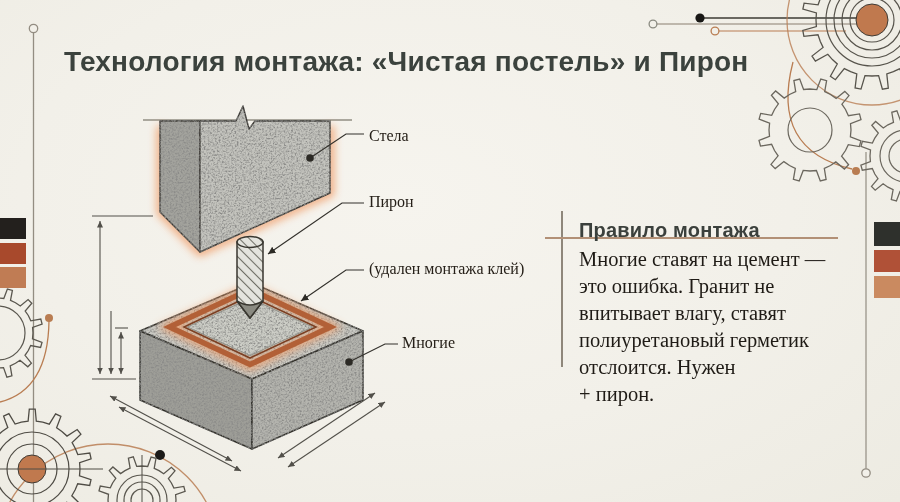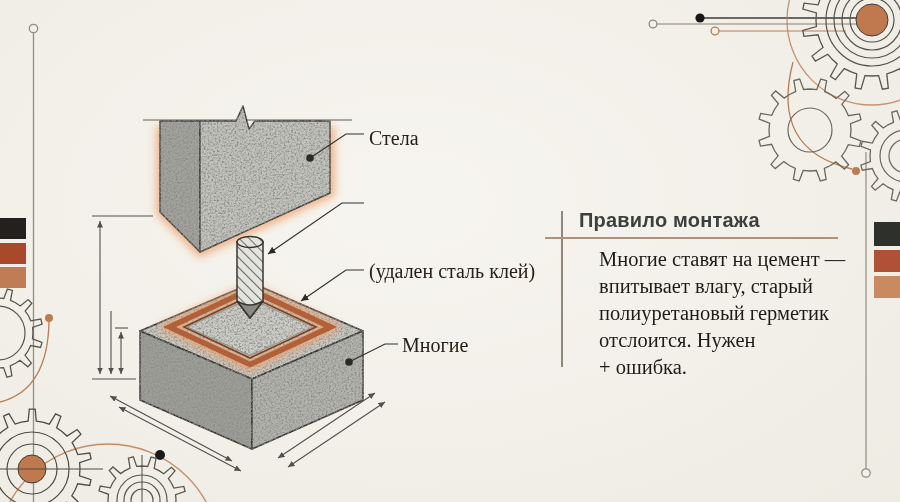--- a/index.html
+++ b/index.html
@@ -8,35 +8,35 @@
     background:radial-gradient(ellipse at 45% 40%, #f6f4ee 0%, #f2f0e9 55%, #edebe2 100%);
     font-family:"Liberation Sans", sans-serif;
   }
   .slide svg{position:absolute;left:0;top:0;}
   .title{
     position:absolute;left:64px;top:46px;width:780px;
     font-size:28px;font-weight:700;letter-spacing:.2px;color:#3b423d;
   }
   .lbl{
     position:absolute;font-family:"Liberation Serif","DejaVu Serif",serif;
-    font-size:20px;color:#262019;line-height:1.28;white-space:nowrap;
+    font-size:16px;color:#262019;line-height:1.28;white-space:nowrap;
   }
   .lbl span{display:block;}
   .panel{position:absolute;left:0;top:0;width:900px;height:502px;pointer-events:none;}
   .panel-vline{position:absolute;left:561px;top:211px;width:1.5px;height:156px;background:#8f877b;}
   .panel-rule{position:absolute;left:545px;top:237px;width:293px;height:1.6px;background:#b29076;}
   .panel-heading{
-    position:absolute;left:579px;top:209px;font-size:20px;font-weight:700;color:#3b403c;letter-spacing:.2px;
+    position:absolute;left:579px;top:219px;font-size:20px;font-weight:700;color:#3b403c;letter-spacing:.2px;
   }
   .panel-body{
     position:absolute;left:579px;top:246px;width:290px;
     font-family:"Liberation Serif","DejaVu Serif",serif;
     font-size:20.5px;line-height:1.32;color:#1f1b16;
   }
-  .panel-body span{display:block;margin-left:20px;}
+  .panel-body span{display:block;}
 </style>
 </head>
 <body>
 
 <div class="slide">
 
 <svg width="900" height="502" viewBox="0 0 900 502">
   <defs>
     <filter id="granite" x="-5%" y="-5%" width="110%" height="110%">
       <feTurbulence type="fractalNoise" baseFrequency="0.55" numOctaves="3" seed="7" stitchTiles="stitch" result="n"></feTurbulence>
@@ -189,39 +189,42 @@
       <path d="M 310,158 L 346,134 L 364,134"></path>
       <circle cx="310" cy="158" r="3.8" fill="#2c2a25" stroke="none"></circle>
       <path d="M 364,203 L 342,203 L 268,254" marker-end="url(#arrL)"></path>
       <path d="M 364,270 L 346,270 L 301,301" marker-end="url(#arrL)"></path>
       <path d="M 398,344 L 385,344 L 349,362"></path>
       <circle cx="349" cy="362" r="3.8" fill="#2c2a25" stroke="none"></circle>
     </g>
   </g>
 </svg>
 
+<div class="title">Технология монтажа: «Чистая постель» и Пирон</div>
 
 <div class="lbl" style="left:369px;top:126px">
   <span>Стела</span>
 </div>
 <div class="lbl" style="left:369px;top:192px">
+  <span>Пирон</span>
 </div>
 <div class="lbl" style="left:369px;top:259px">
-  <span>(удален сталь клей)</span>
+  <span>(удален монтажа клей)</span>
 </div>
 <div class="lbl" style="left:402px;top:333px">
   <span>Многие</span>
 </div>
 
 <div class="panel">
   <div class="panel-vline"></div>
   <div class="panel-rule"></div>
   <div class="panel-heading">Правило монтажа</div>
   <div class="panel-body">
     <span>Многие ставят на цемент —</span>
-    <span>впитывает влагу, старый</span>
+    <span>это ошибка. Гранит не</span>
+    <span>впитывает влагу, ставят</span>
     <span>полиуретановый герметик</span>
     <span>отслоится. Нужен</span>
-    <span>+ ошибка.</span>
+    <span>+ пирон.</span>
   </div>
 </div>
 
 </div>
 
 </body></html>

